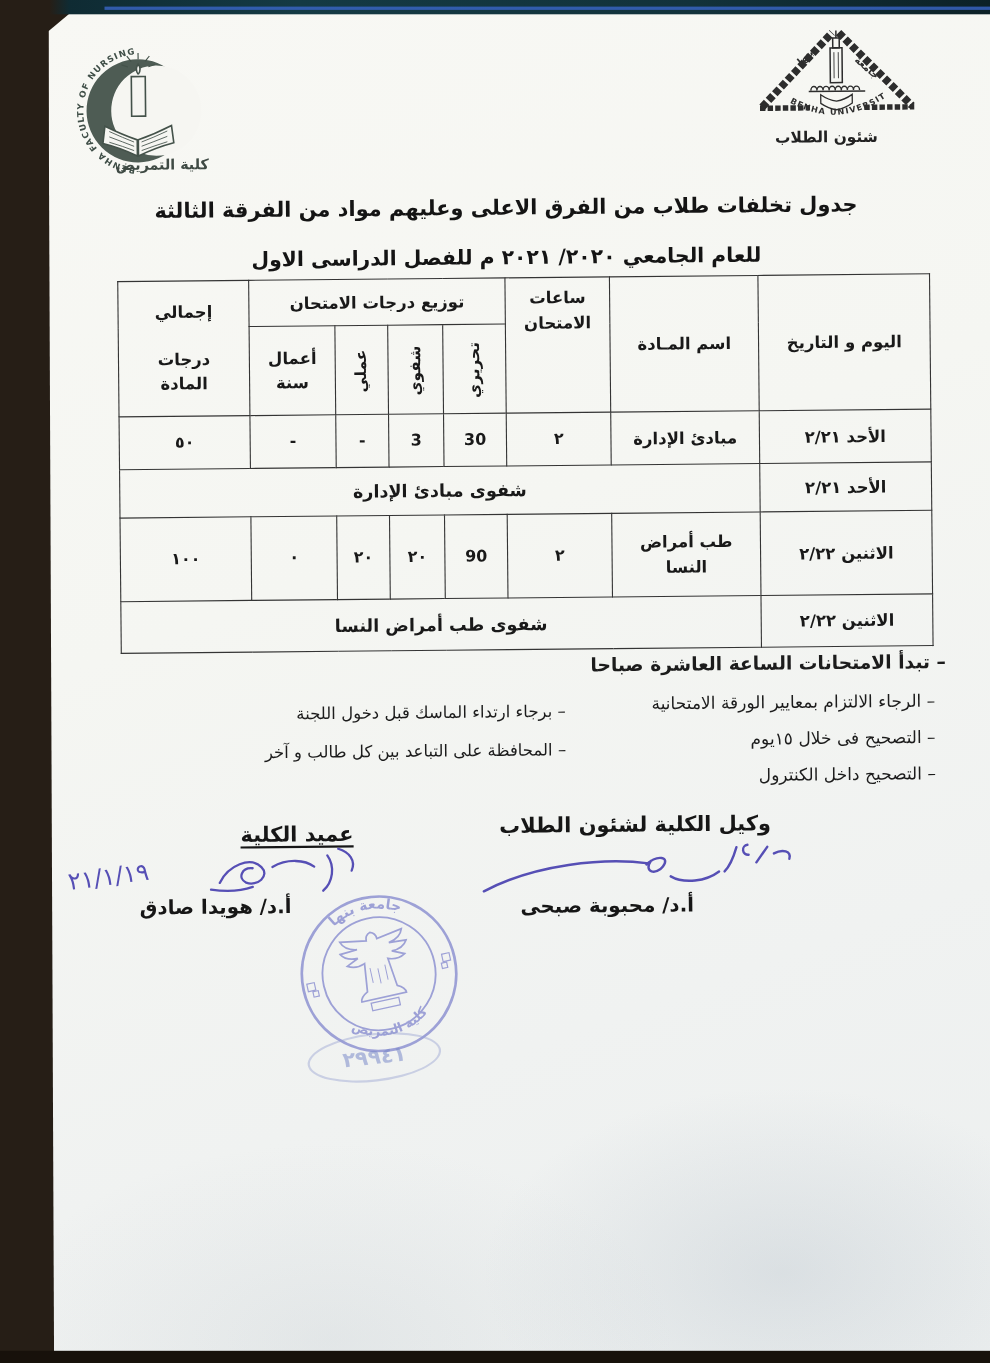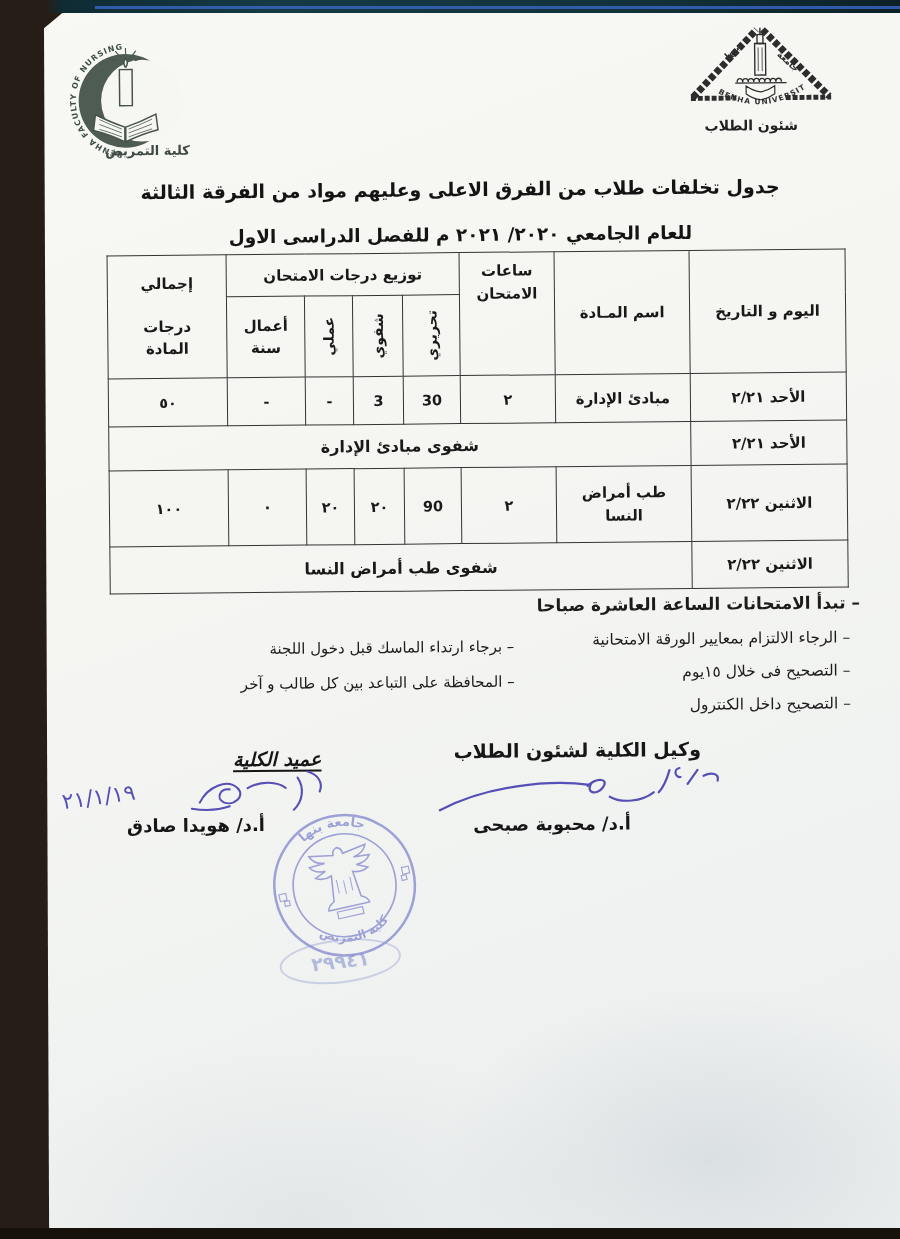--- a/index.html
+++ b/index.html
@@ -41,21 +41,21 @@
   td.num{font-size:14.5px;}
   td.merged-cell{font-size:16px;}
   
   .notes-right{top:596px;left:346px;width:460px;text-align:right;color:#1c1c1c;}
   .notes-right .n0{font-size:17px;font-weight:bold;margin-right:-10px;margin-bottom:9px;}
   .notes-right .n{font-size:15.5px;line-height:33px;}
   .notes-left{top:630px;left:118px;width:352px;text-align:right;font-size:15px;line-height:35px;color:#1c1c1c;}
   
   .sig-title{font-size:19px;font-weight:bold;color:#161616;text-align:center;}
   .sig-name{font-size:18px;font-weight:bold;color:#161616;text-align:center;}
-  .underlined{text-decoration:underline;text-underline-offset:4px;text-decoration-thickness:2px;font-style:italic;}
+  .underlined{text-decoration:underline;text-underline-offset:4px;text-decoration-thickness:2px;}
   
   .round-stamp{left:214px;top:800px;transform:rotate(-12deg);opacity:.85;}
   .num-stamp{left:232px;top:938px;width:118px;height:40px;border:2.5px solid rgba(150,160,210,.5);
     border-radius:50%;display:flex;align-items:center;justify-content:center;
     color:rgba(120,135,200,.62);font-size:19px;font-weight:bold;letter-spacing:5px;
     transform:rotate(-6deg);opacity:.85;}
 </style>
 </head>
 <body>
 

